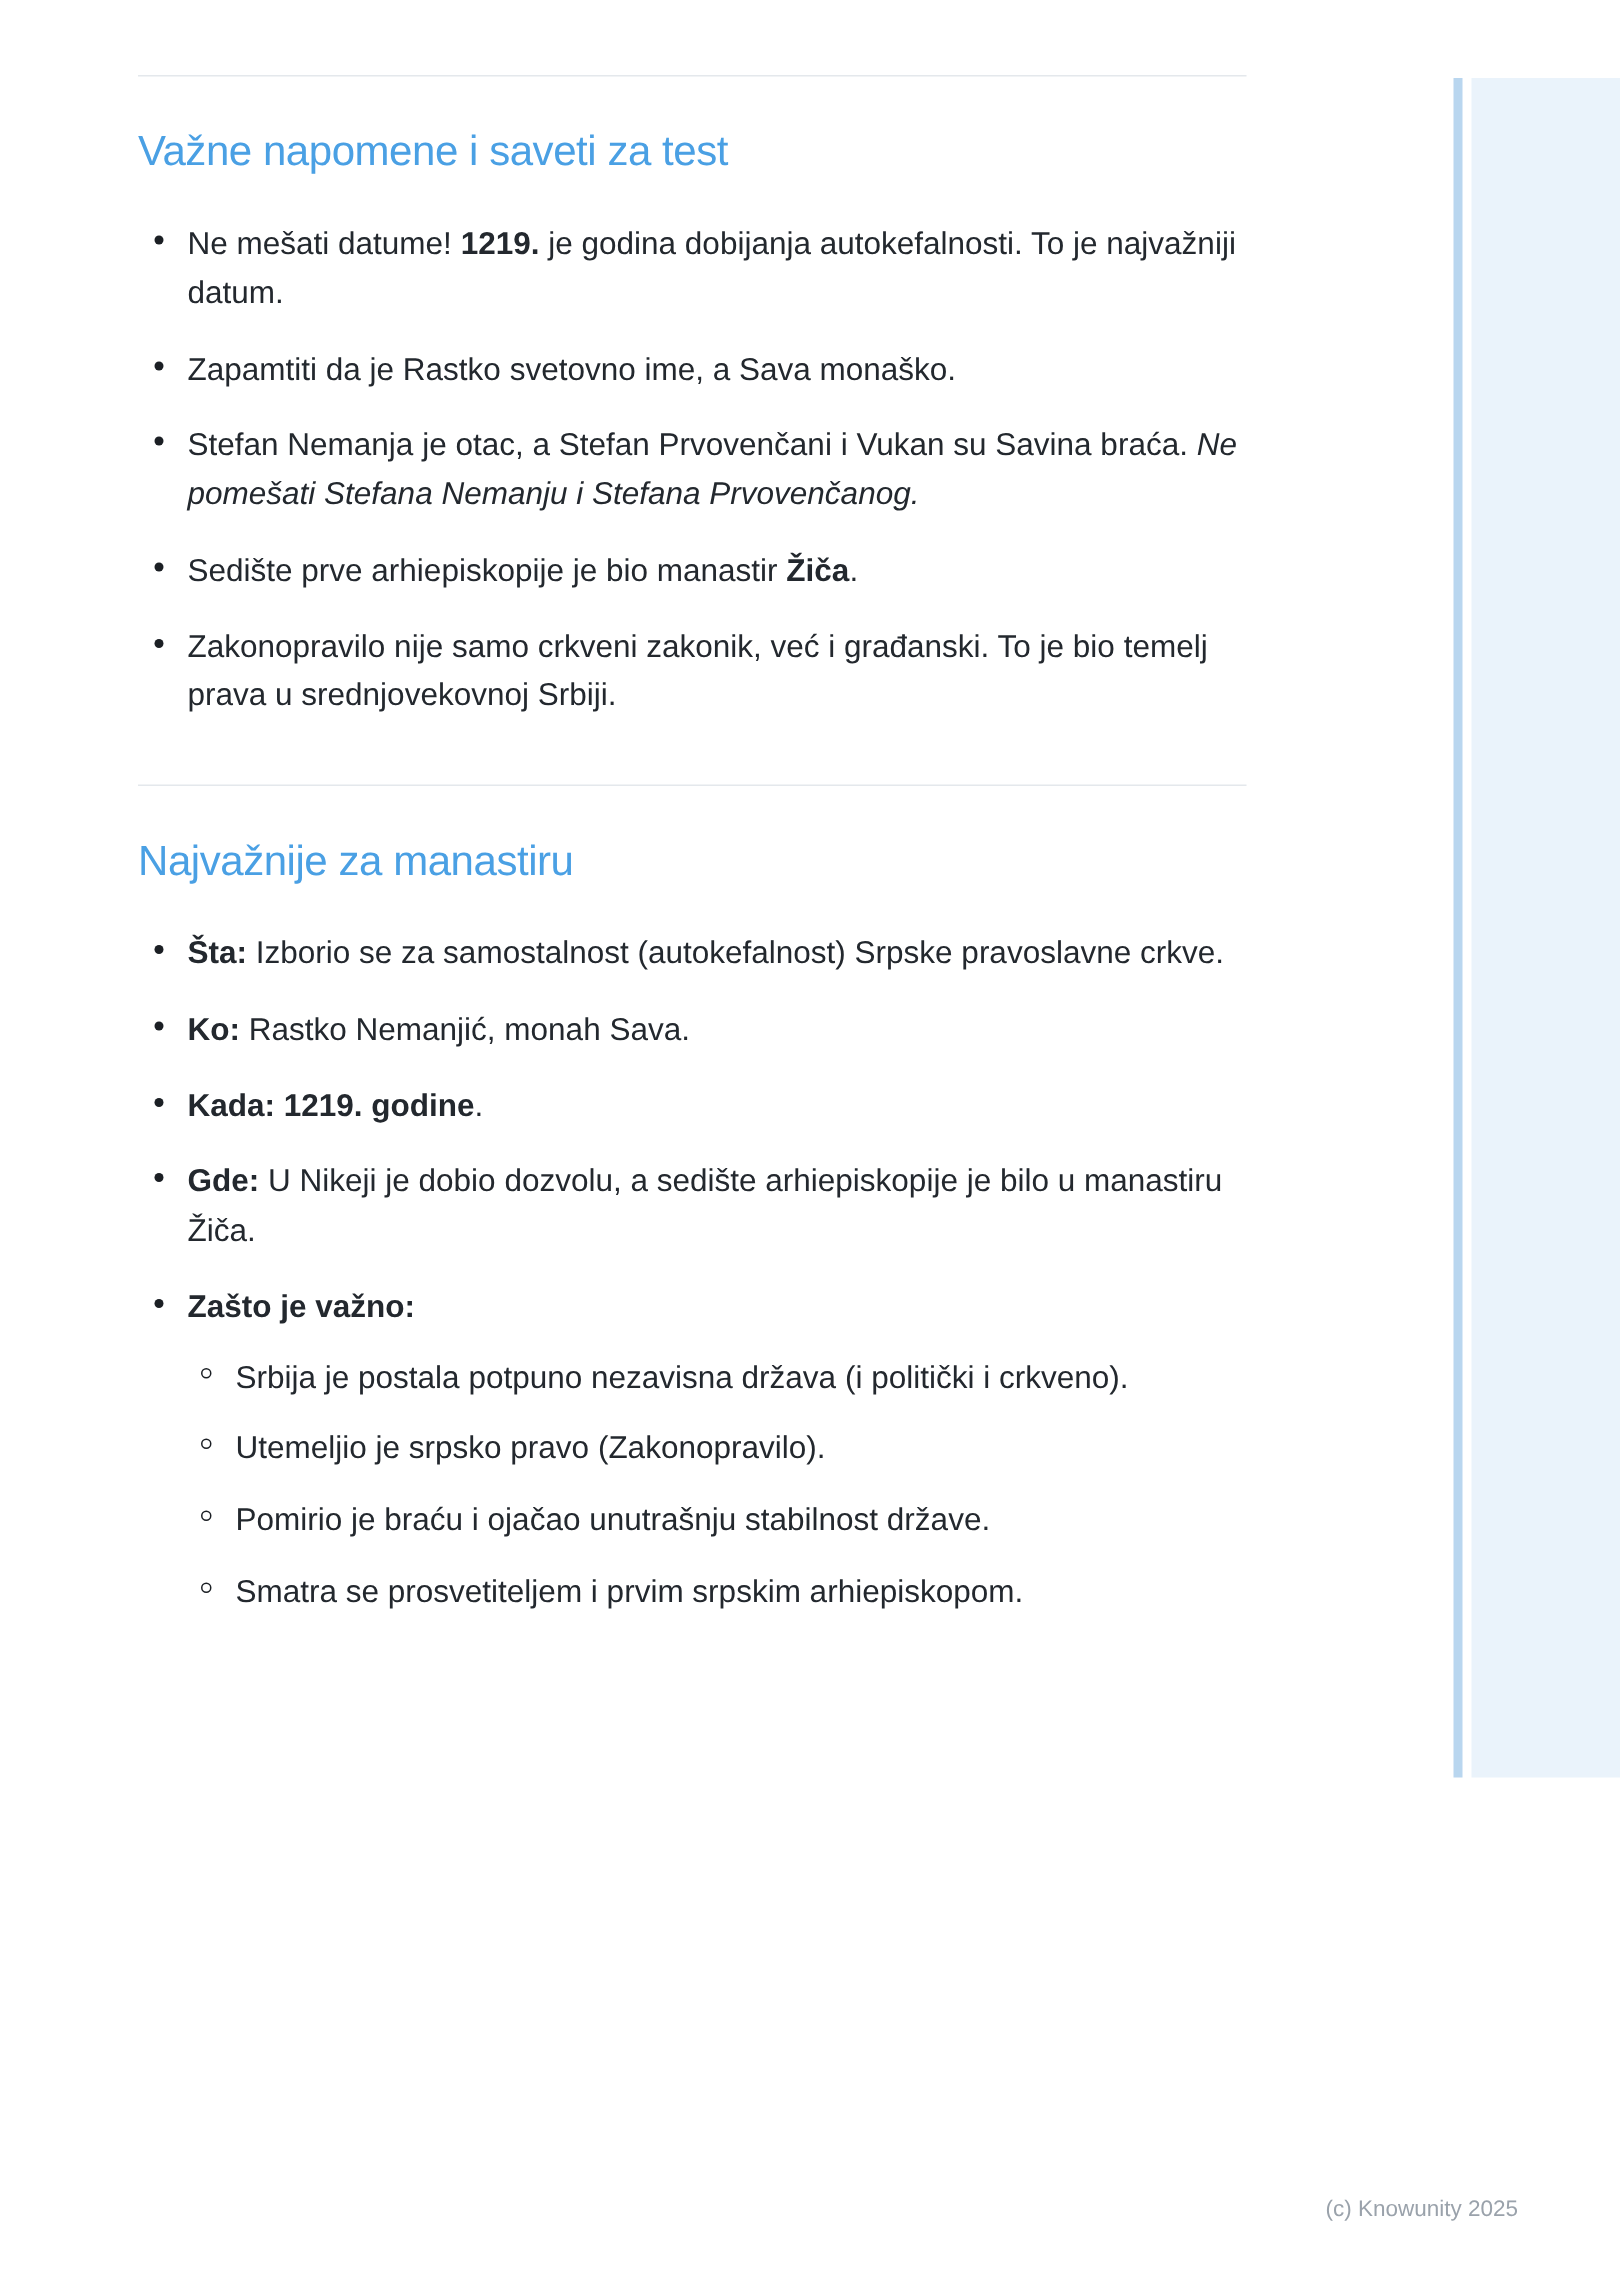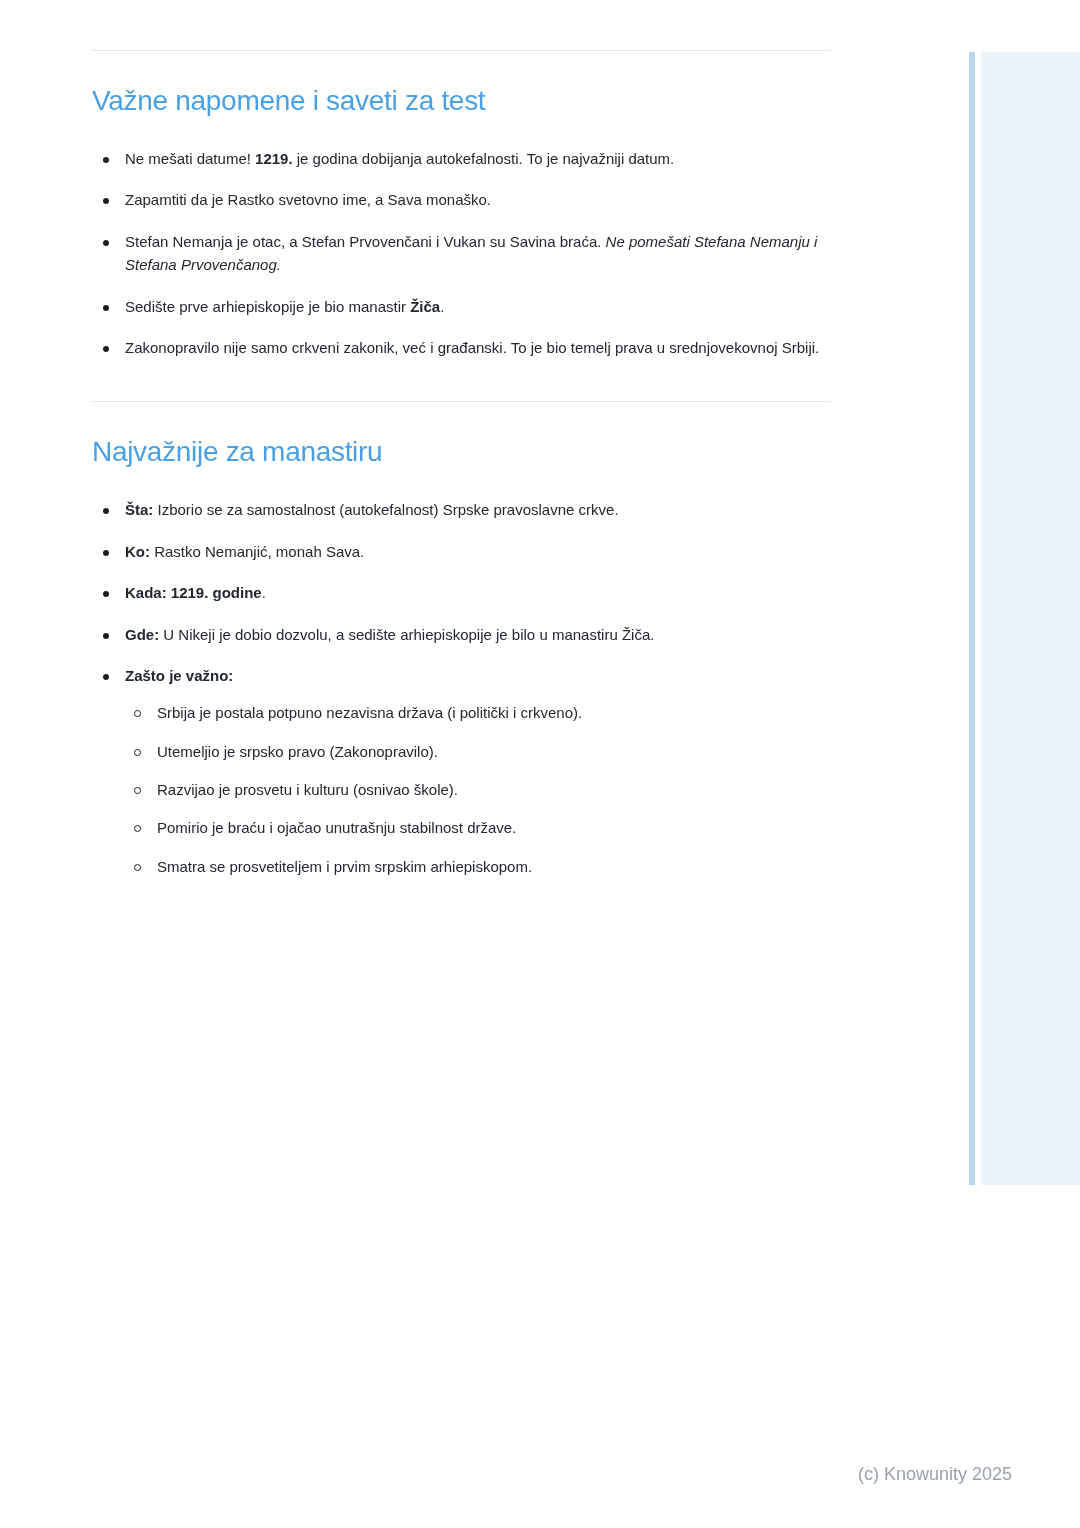--- a/index.html
+++ b/index.html
@@ -19,21 +19,21 @@
     color: #4aa0e4;
     font-size: 28px;
     font-weight: normal;
     letter-spacing: -0.3px;
     margin: 34px 0 30px 0;
   }
   ul.bullets { list-style: none; }
   ul.bullets > li {
     position: relative;
     padding-left: 33px;
-    font-size: 15px;
+    font-size: 21px;
     line-height: 1.56;
     margin-bottom: 18px;
   }
   ul.bullets > li::before {
     content: "";
     position: absolute;
     left: 11px;
     top: 10px;
     width: 6px;
     height: 6px;
@@ -72,21 +72,21 @@
     top: 52px;
     right: 0;
     width: 99px;
     height: 1133px;
     background: #eaf3fb;
   }
   .footer {
     position: absolute;
     top: 1464px;
     right: 68px;
-    font-size: 18px;
+    font-size: 15px;
     color: #9aa2ab;
   }
 </style>
 </head>
 <body>
 
 <div class="page">
 
   <div class="content">
 
@@ -109,21 +109,20 @@
       <h2 class="heading">Najvažnije za manastiru</h2>
       <ul class="bullets">
         <li><span class="bold">Šta:</span><span> Izborio se za samostalnost (autokefalnost) Srpske pravoslavne crkve.</span></li>
         <li><span class="bold">Ko:</span><span> Rastko Nemanjić, monah Sava.</span></li>
         <li><span class="bold">Kada: 1219. godine</span><span>.</span></li>
         <li><span class="bold">Gde:</span><span> U Nikeji je dobio dozvolu, a sedište arhiepiskopije je bilo u manastiru Žiča.</span></li>
         <li><span class="bold">Zašto je važno:</span>
           <ul class="subbullets">
             <li><span>Srbija je postala potpuno nezavisna država (i politički i crkveno).</span></li>
             <li><span>Utemeljio je srpsko pravo (Zakonopravilo).</span></li>
-            <li><span>Razvijao je prosvetu i kulturu (osnivao škole).</span></li>
             <li><span>Pomirio je braću i ojačao unutrašnju stabilnost države.</span></li>
             <li><span>Smatra se prosvetiteljem i prvim srpskim arhiepiskopom.</span></li>
           </ul>
         </li>
       </ul>
     </section>
 
   </div>
 
   <div class="side-line"></div>

